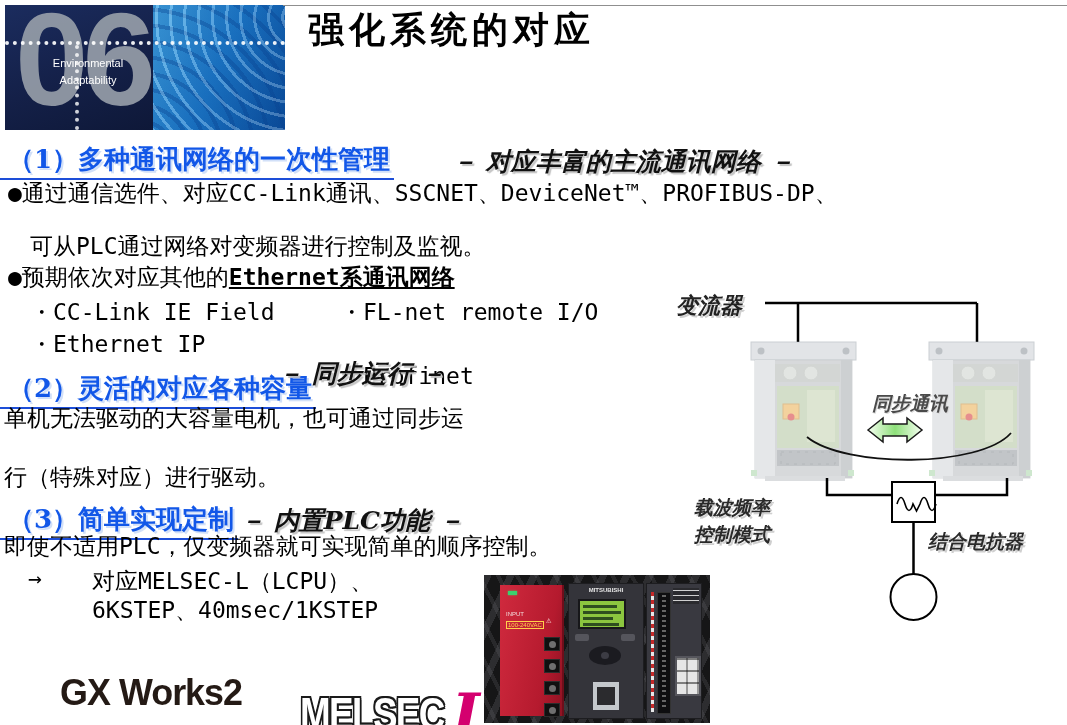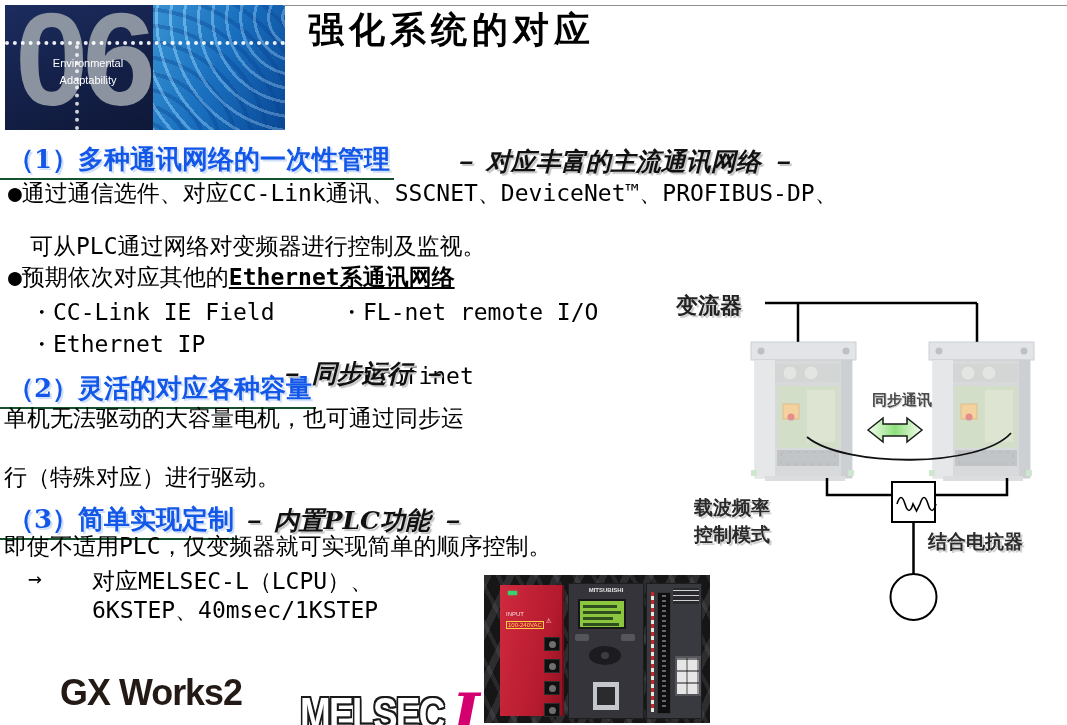--- a/index.html
+++ b/index.html
@@ -24,32 +24,32 @@
   .badge-label { position:absolute; left:8px; top:50px; width:150px; text-align:center;
                  font-family:"Liberation Sans",sans-serif; font-size:11px; line-height:1.55; color:#fff; }
 
   .top-rule { position:absolute; left:283px; top:5px; width:784px; border-top:1px solid #8f8f8f; }
 
   .title { position:absolute; left:308px; top:6px; font-family:"DejaVu Serif",serif;
            font-size:36px; font-weight:600; letter-spacing:5px; color:#000; }
 
   
   .sec-head { position:absolute; left:0; padding:0 4px 1px 8px; font-family:"DejaVu Serif",serif;
-              font-weight:bold; font-size:26px; color:#1257e8; border-bottom:2px solid #14532d;
+              font-weight:bold; font-size:26px; color:#1257e8; border-bottom:2px solid #1d4ed8;
               text-shadow:2px 2px 0 #d2e0f8; white-space:nowrap; }
   .sec-sub { position:absolute; font-family:"DejaVu Serif",serif; font-style:italic; font-weight:bold;
              font-size:25px; color:#111; text-shadow:2px 2px 1px #c4c4c4; white-space:nowrap; }
   .body-line { position:absolute; font-size:23px; white-space:nowrap; }
   .u-bold { font-weight:bold; text-decoration:underline; }
 
   
-  .diag-label { position:absolute; font-family:"DejaVu Sans",sans-serif; 
+  .diag-label { position:absolute; font-family:"DejaVu Sans",sans-serif; font-style:italic;
                 font-weight:bold; white-space:nowrap; text-shadow:2px 2px 0 #cfcfcf; }
   .lbl-converter { left:676px; top:291px; font-size:22px; color:#222; }
-  .lbl-sync { left:872px; top:391px; font-size:15px; color:#4a4a4a; text-shadow:1px 1px 0 #d8d8d8; }
+  .lbl-sync { left:872px; top:391px; font-size:19px; color:#4a4a4a; text-shadow:1px 1px 0 #d8d8d8; }
   .lbl-carrier { left:694px; top:494px; font-size:19px; line-height:27px; color:#2a2a2a; }
   .lbl-reactor { left:928px; top:529px; font-size:19px; color:#2a2a2a; }
   .diagram-svg { position:absolute; left:660px; top:280px; }
 
   
   .gx-logo { position:absolute; left:60px; top:672px; font-family:"Liberation Sans",sans-serif;
              font-weight:800; font-size:37px; letter-spacing:-1px; color:#241a15;
              transform:scaleX(.97); transform-origin:left; }
   .melsec-logo { position:absolute; left:300px; top:685px; white-space:nowrap; }
   .melsec-word { display:inline-block; font-family:"Liberation Sans",sans-serif; font-weight:800;

